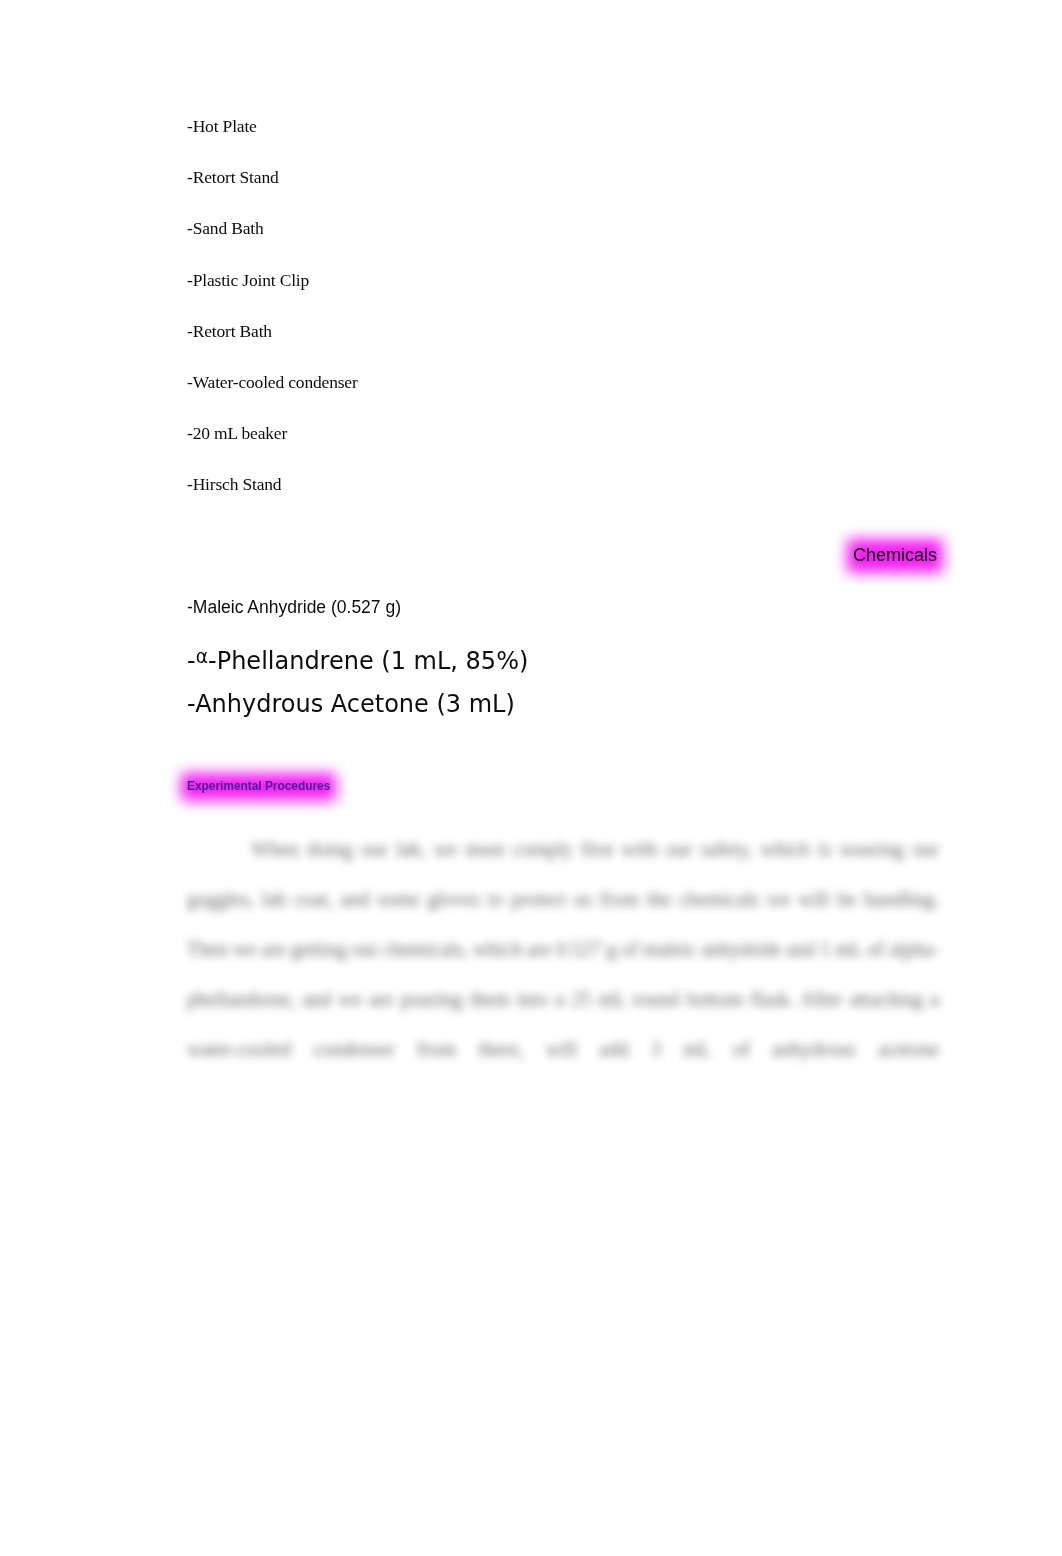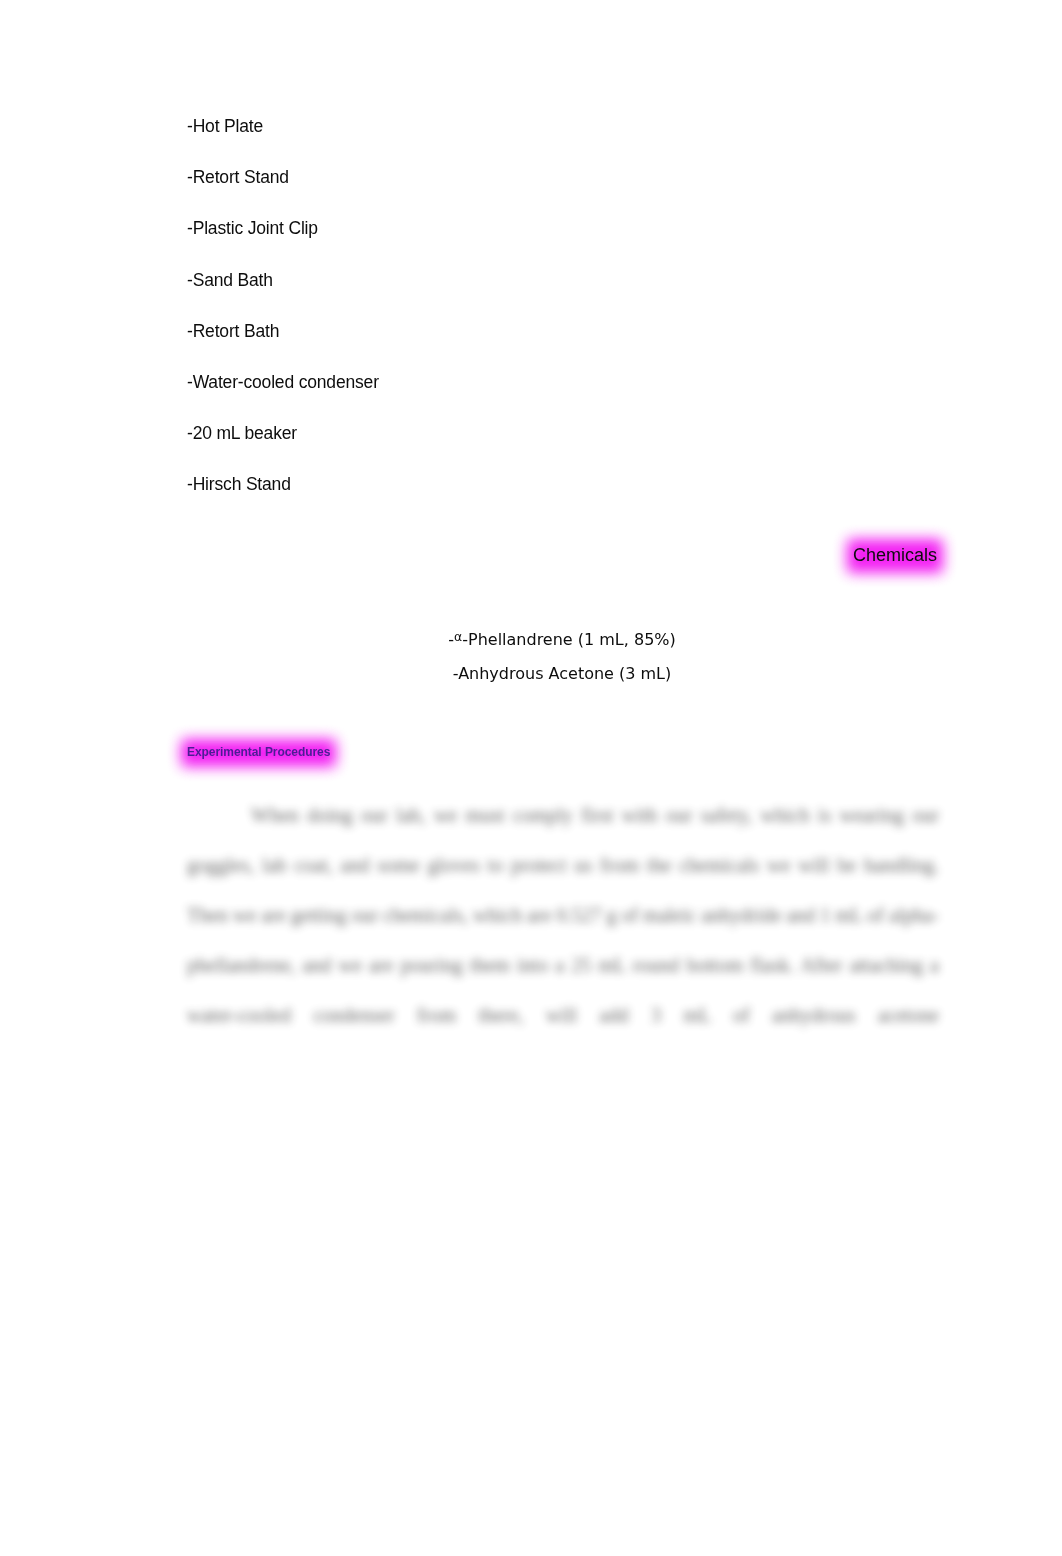--- a/index.html
+++ b/index.html
@@ -32,21 +32,21 @@
     width: 750px;
   }
 
   
   .equip-list {
     margin: 0;
     padding: 0;
     list-style: none;
   }
   .equip-item {
-    font-family: Liberation Sans, sans-serif;
+    font-family: Liberation Serif, serif;
     font-size: 17.5px;
     line-height: 1;
     color: #0d0d0d;
     margin: 0 0 33.7px 0;
     white-space: nowrap;
     letter-spacing: -0.01em;
   }
 
   
   .hl-wrap {
@@ -101,22 +101,21 @@
   .chem-item {
     font-family: "Liberation Sans", sans-serif;
     font-size: 17.5px;
     line-height: 1;
     color: #0d0d0d;
     margin: 0;
     white-space: nowrap;
   }
   .chem-item.alt-font {
     font-family: "DejaVu Sans", sans-serif;
-    font-size: 16px;
-    text-align: center;
+    font-size: 24px;
   }
   .alpha-sup {
     font-family: "DejaVu Sans", sans-serif;
     font-size: 0.78em;
     vertical-align: 0.30em;
     line-height: 1;
   }
 
   
   .proc-paragraph {
@@ -141,38 +140,39 @@
 </style>
 </head>
 <body>
 
 <div class="page">
   <div class="content">
 
     <ul class="equip-list">
       <li class="equip-item">-Hot Plate</li>
       <li class="equip-item">-Retort Stand</li>
+      <li class="equip-item">-Sand Bath</li>
       <li class="equip-item">-Plastic Joint Clip</li>
-      <li class="equip-item">-Sand Bath</li>
       <li class="equip-item">-Retort Bath</li>
       <li class="equip-item">-Water-cooled condenser</li>
       <li class="equip-item">-20 mL beaker</li>
       <li class="equip-item">-Hirsch Stand</li>
     </ul>
 
     <div style="height:18px"></div>
     <div class="heading-chemicals">
       <span class="hl-wrap">
         <span class="hl-glow"></span>
         <span class="hl-text">Chemicals</span>
       </span>
     </div>
 
     <div style="height:35px"></div>
     <ul class="chem-list">
+      <li class="chem-item">-Maleic Anhydride (0.527 g)</li>
       <li style="height:32px"></li>
       <li class="chem-item alt-font"><span>-</span><span class="alpha-sup">α</span><span>-Phellandrene (1 mL, 85%)</span></li>
       <li style="height:19px"></li>
       <li class="chem-item alt-font">-Anhydrous Acetone (3 mL)</li>
     </ul>
 
     <div style="height:64px"></div>
     <div class="heading-procedures">
       <span class="hl-wrap">
         <span class="hl-glow"></span>

